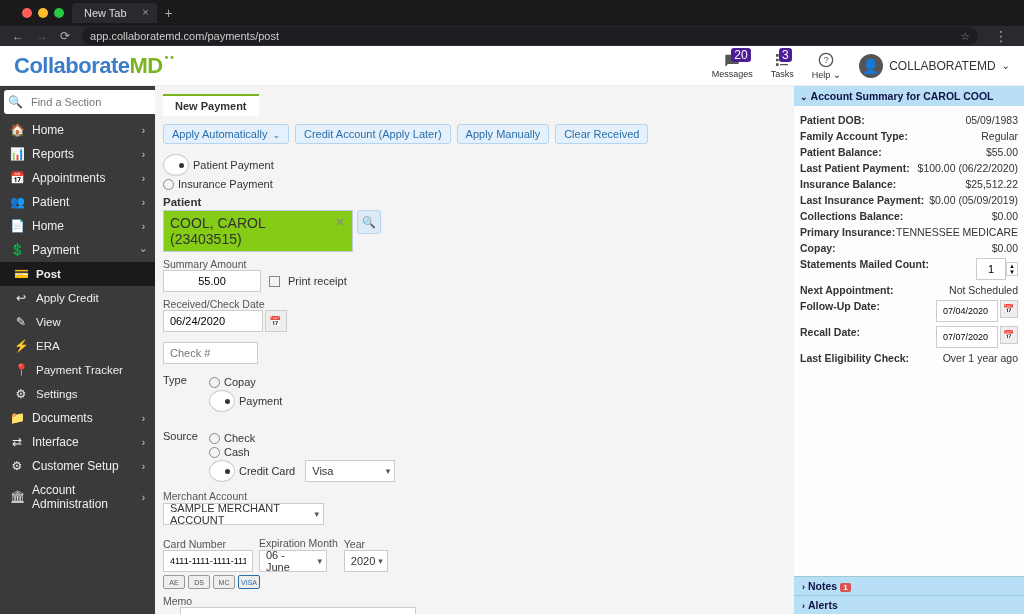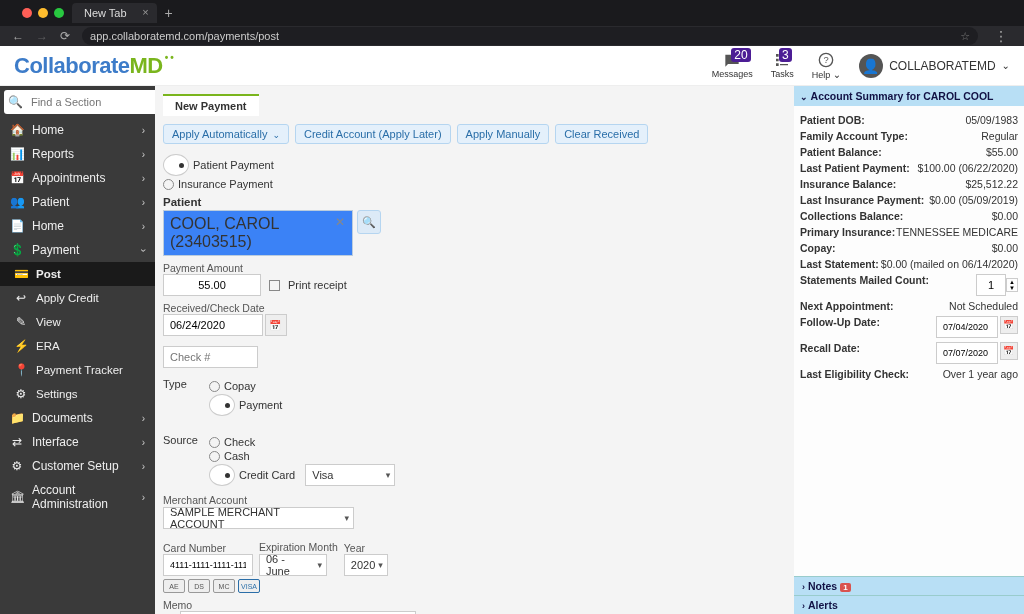--- a/index.html
+++ b/index.html
@@ -62,21 +62,21 @@
 .act-btn { background:#e4f0fb; border:1px solid #b5d5f0; color:#2a6ea8; font-size:11px; padding:3px 8px; border-radius:3px; cursor:pointer; }
 .act-btn .c { font-size:9px; margin-left:2px; }
 
 .form { font-size:11px; color:#333; }
 .radio-row { display:flex; align-items:center; gap:4px; margin:2px 0; }
 .radio { width:11px; height:11px; border:1px solid #888; border-radius:50%; display:inline-flex; align-items:center; justify-content:center; }
 .radio.sel::after { content:""; width:5px; height:5px; background:#333; border-radius:50%; }
 .lbl { font-weight:bold; font-size:11.5px; margin-top:6px; margin-bottom:2px; display:block; }
 .lbl-sm { font-size:10.5px; color:#555; margin-top:6px; display:block; }
 .patient-box { display:flex; gap:4px; }
-.patient-input { flex:0 0 190px; background:#3b82f6; border:1px solid #bcd; padding:4px 22px 4px 6px; font-size:16px; color:#333; position:relative; }
+.patient-input { flex:0 0 190px; background:#84cc16; border:1px solid #bcd; padding:4px 22px 4px 6px; font-size:14px; color:#333; position:relative; }
 .search-btn { width:24px; height:24px; background:#dceaf7; border:1px solid #b5d5f0; color:#2a6ea8; display:flex; align-items:center; justify-content:center; border-radius:3px; font-size:11px; }
 .row { display:flex; align-items:center; gap:8px; }
 .input { border:1px solid #ccc; padding:3px 6px; font-size:11px; height:22px; background:#fff; }
 .input.right { text-align:right; }
 .checkbox { width:11px; height:11px; border:1px solid #888; display:inline-block; }
 .date-wrap { display:flex; gap:2px; }
 .cal-btn { width:22px; height:22px; background:#eee; border:1px solid #ccc; display:flex; align-items:center; justify-content:center; font-size:10px; }
 .sel { border:1px solid #ccc; background:#fff; padding:3px 18px 3px 6px; font-size:11px; height:22px; position:relative; display:inline-flex; align-items:center; }
 .sel::after { content:"▾"; position:absolute; right:4px; font-size:9px; color:#555; }
 .cc-icons { display:flex; gap:3px; margin-top:3px; }
@@ -270,21 +270,21 @@
               <span>Insurance Payment</span>
             </div>
 
           <span class="lbl">Patient</span>
           <div class="patient-box" style="position:relative">
             <div class="patient-input">COOL, CAROL (23403515)</div>
             <span style="position:absolute;left:172px;top:5px;color:#888;font-size:12px;cursor:pointer">✕</span>
             <div class="search-btn">🔍</div>
           </div>
 
-          <span class="lbl-sm">Payment Amount</span>
+          <span class="lbl-sm">Summary Amount</span>
           <div class="row">
             <input class="input right" style="width: 98px; text-align: center;" value="55.00">
             <span class="checkbox"></span>
             <span>Print receipt</span>
           </div>
 
           <span class="lbl-sm">Received/Check Date</span>
           <div class="date-wrap">
             <input class="input" style="width: 100px;" value="06/24/2020">
             <div class="cal-btn">📅</div>
@@ -321,21 +321,21 @@
                 </div>
               <div class="radio-row">
                 <span class="radio sel"></span>
                 <span>Credit Card</span>
                 <span class="sel" style="width:90px;margin-left:6px">Visa</span>
               </div>
             </div>
           </div>
 
           <span class="lbl-sm">Merchant Account</span>
-          <div class="sel" style="width:191px">SAMPLE MERCHANT ACCOUNT</div>
+          <div class="sel" style="width:161px">SAMPLE MERCHANT ACCOUNT</div>
 
           <div class="row" style="margin-top:6px;gap:6px">
             <div>
               <span class="lbl-sm">Card Number</span>
               <input class="input" style="width: 90px; font-size: 9px;" value="4111-1111-1111-1111">
             </div>
             <div>
               <span class="lbl-sm">Expiration Month</span>
               <div class="sel" style="width:68px">06 - June</div>
             </div>
@@ -387,24 +387,20 @@
               <span class="k">Collections Balance:</span>
               <span class="v">$0.00</span>
             </div>
             <div class="sum-row">
               <span class="k">Primary Insurance:</span>
               <span class="v">TENNESSEE MEDICARE</span>
             </div>
             <div class="sum-row">
               <span class="k">Copay:</span>
               <span class="v">$0.00</span>
-            </div>
-            <div class="sum-row">
-              <span class="k">Last Statement:</span>
-              <span class="v">$0.00 (mailed on 06/14/2020)</span>
             </div>
             <div class="sum-row">
               <span class="k">Statements Mailed Count:</span>
               <span class="spin">
                 <input class="input" value="1" style="">
                 <span class="spin-btns">
                   <span>▲</span>
                   <span>▼</span>
                 </span>
               </span>

